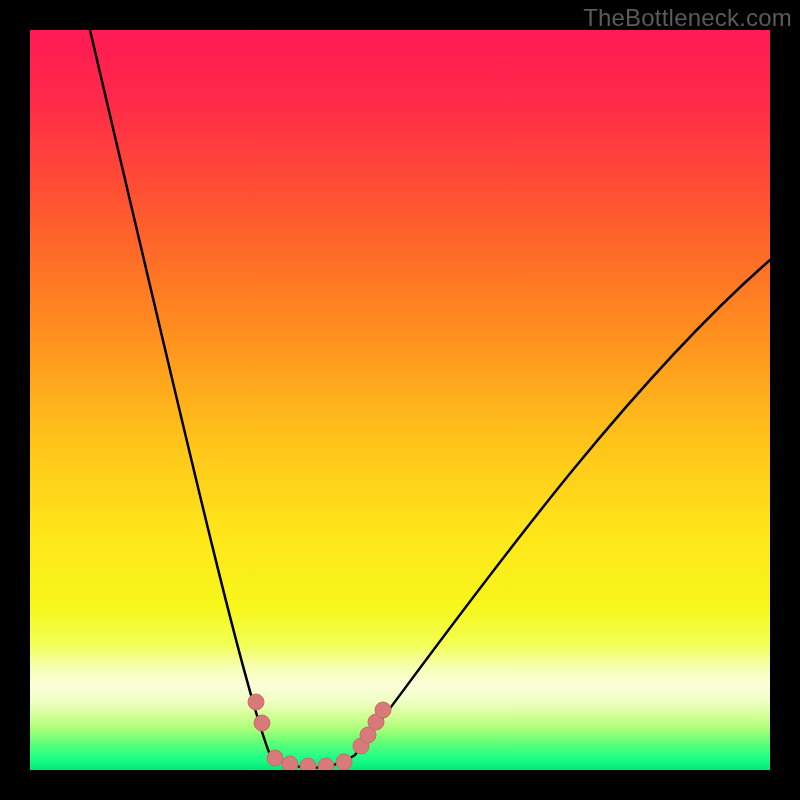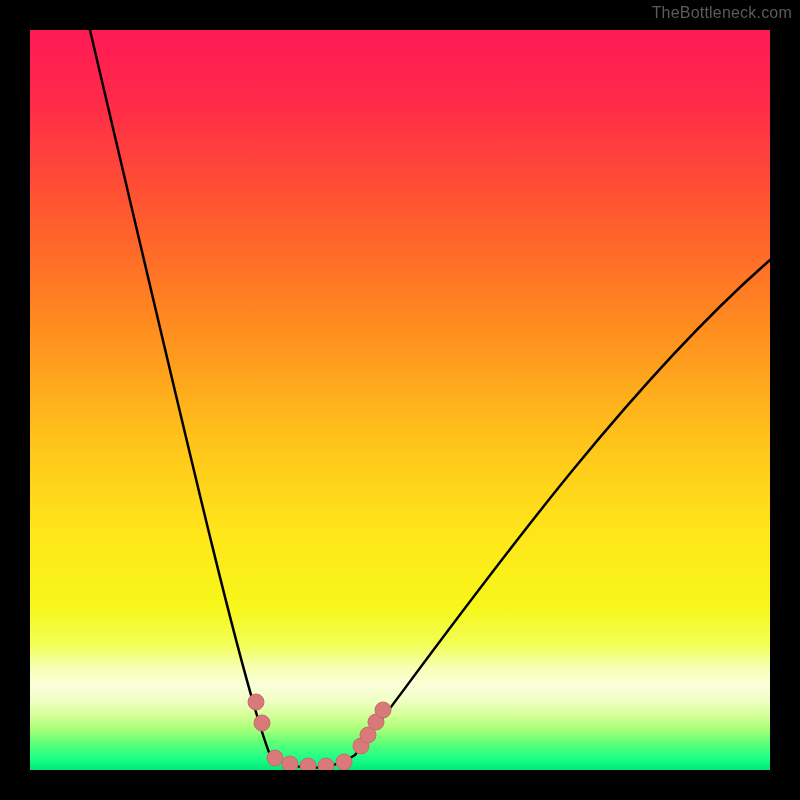--- a/index.html
+++ b/index.html
@@ -23,21 +23,21 @@
     position: absolute;
     left: 0;
     top: 0;
     width: 100%;
     height: 100%;
   }
   .watermark {
     position: absolute;
     top: 4px;
     right: 8px;
-    font-size: 16px;
+    font-size: 24px;
     font-weight: 500;
     color: #5b5b5b;
     letter-spacing: 0.2px;
   }
   svg.curve {
     position: absolute;
     left: 0;
     top: 0;
     width: 740px;
     height: 740px;

